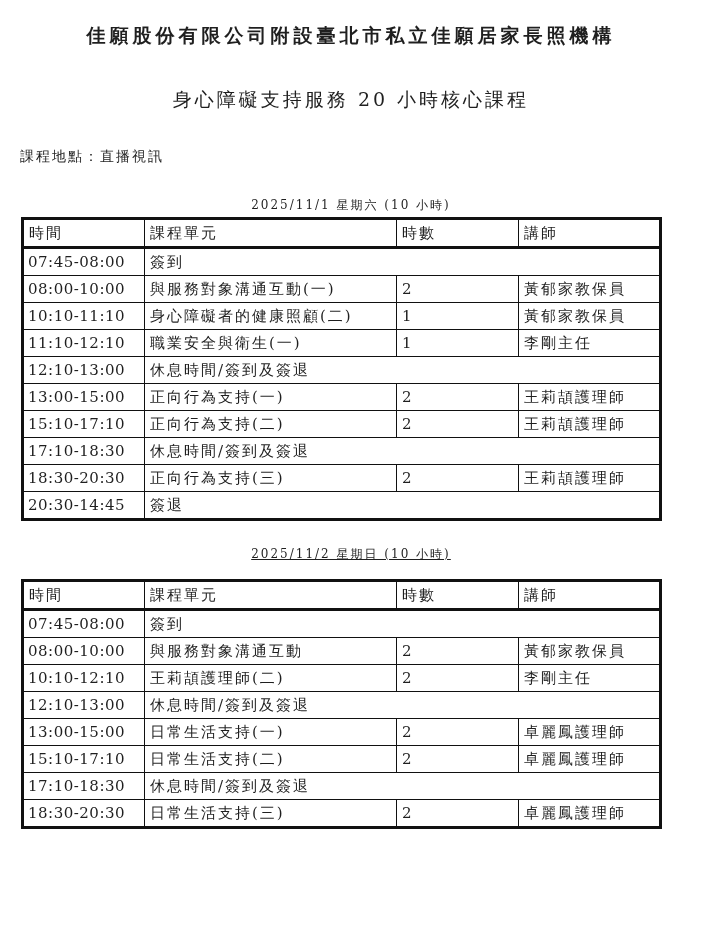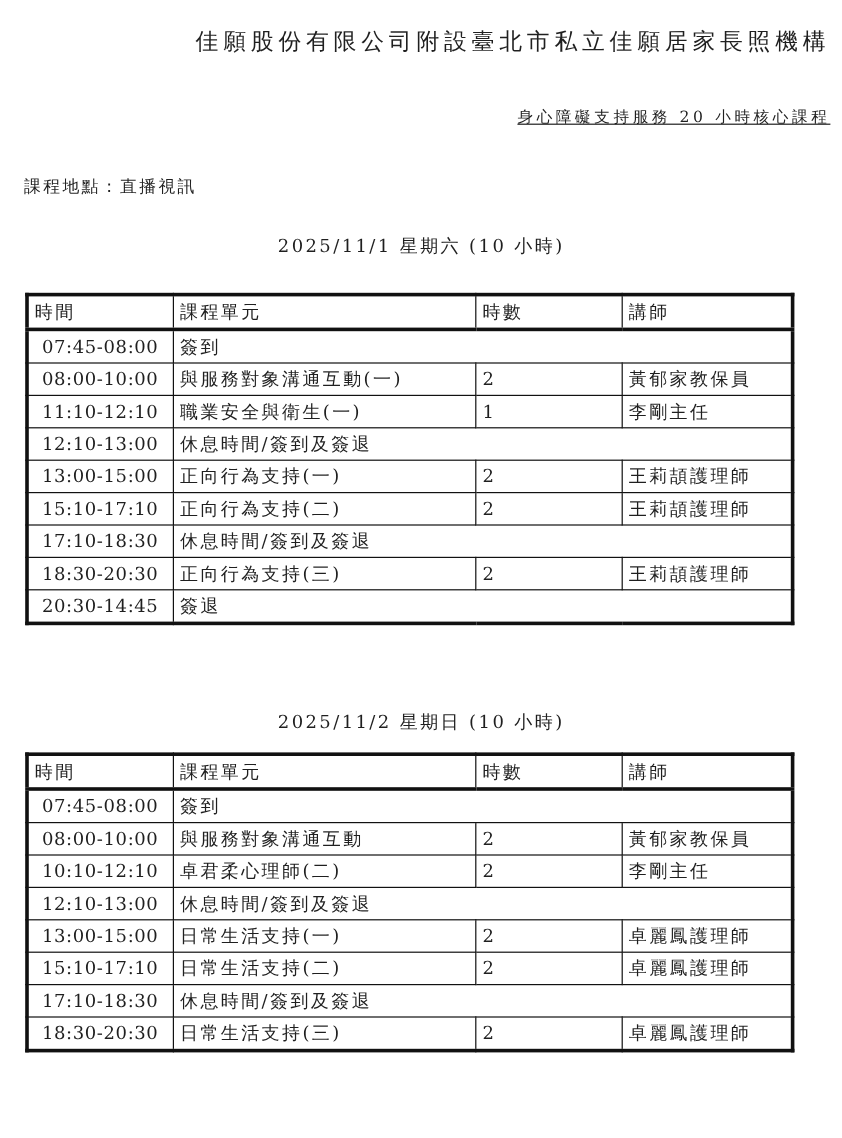--- a/index.html
+++ b/index.html
@@ -10,58 +10,58 @@
   body {
     width: 702px;
     height: 948px;
     overflow: hidden;
     color: #1f1f1f;
     font-family: "DejaVu Serif", "Liberation Serif", serif;
     -webkit-font-smoothing: antialiased;
   }
   .doc-title {
     margin: 22px 10px 0 10px;
-    text-align: right;
+    text-align: center;
     font-size: 19px;
     line-height: 26px;
     letter-spacing: 4px;
-    font-weight: normal;
+    font-weight: bold;
     white-space: nowrap;
   }
   .doc-subtitle {
     margin: 38px 10px 0 10px;
-    text-align: right;
-    font-size: 13px;
+    text-align: center;
+    font-size: 19px;
     line-height: 26px;
     letter-spacing: 3px;
     font-weight: normal;
     white-space: nowrap;
-    text-decoration: underline;
   }
   .location-line {
     margin: 34px 0 0 20px;
     font-size: 14px;
     line-height: 20px;
     letter-spacing: 2px;
   }
   .table-caption {
     margin-top: 28px;
     text-align: center;
-    font-size: 15px;
+    font-size: 12px;
     line-height: 22px;
     letter-spacing: 2px;
   }
   .table-caption.second {
-    margin-top: 70px;
+    margin-top: 22px;
+    text-decoration: underline;
   }
   table.schedule {
     border-collapse: collapse;
     table-layout: fixed;
     width: 638px;
-    margin: 28px 0 0 21px;
+    margin: 1px 0 0 21px;
     border: 3px solid #111;
   }
   table.schedule.second {
     margin-top: 14px;
   }
   col.c-time  { width: 122px; }
   col.c-unit  { width: 252px; }
   col.c-hours { width: 122px; }
   col.c-lect  { width: 142px; }
   table.schedule th,
@@ -76,21 +76,20 @@
     letter-spacing: 2px;
     white-space: nowrap;
     overflow: hidden;
   }
   table.schedule thead th {
     border-bottom: 3px solid #111;
   }
   table.schedule td.col-time {
     letter-spacing: 0.5px;
     padding-left: 4px;
-    text-align: center;
   }
   table.schedule td.col-hours {
     letter-spacing: 0;
   }
 </style>
 </head>
 <body>
 
 <div class="doc-title">佳願股份有限公司附設臺北市私立佳願居家長照機構</div>
 
@@ -120,20 +119,26 @@
         <td class="col-time">07:45-08:00</td>
         <td class="col-unit" colspan="3">簽到</td>
       </tr>
       <tr>
         <td class="col-time">08:00-10:00</td>
         <td class="col-unit">與服務對象溝通互動(一)</td>
         <td class="col-hours">2</td>
         <td class="col-lecturer">黃郁家教保員</td>
       </tr>
       <tr>
+        <td class="col-time">10:10-11:10</td>
+        <td class="col-unit">身心障礙者的健康照顧(二)</td>
+        <td class="col-hours">1</td>
+        <td class="col-lecturer">黃郁家教保員</td>
+      </tr>
+      <tr>
         <td class="col-time">11:10-12:10</td>
         <td class="col-unit">職業安全與衛生(一)</td>
         <td class="col-hours">1</td>
         <td class="col-lecturer">李剛主任</td>
       </tr>
       <tr>
         <td class="col-time">12:10-13:00</td>
         <td class="col-unit" colspan="3">休息時間/簽到及簽退</td>
       </tr>
       <tr>
@@ -188,21 +193,21 @@
         <td class="col-unit" colspan="3">簽到</td>
       </tr>
       <tr>
         <td class="col-time">08:00-10:00</td>
         <td class="col-unit">與服務對象溝通互動</td>
         <td class="col-hours">2</td>
         <td class="col-lecturer">黃郁家教保員</td>
       </tr>
       <tr>
         <td class="col-time">10:10-12:10</td>
-        <td class="col-unit">卓君柔心理師(二)</td>
+        <td class="col-unit">王莉頡護理師(二)</td>
         <td class="col-hours">2</td>
         <td class="col-lecturer">李剛主任</td>
       </tr>
       <tr>
         <td class="col-time">12:10-13:00</td>
         <td class="col-unit" colspan="3">休息時間/簽到及簽退</td>
       </tr>
       <tr>
         <td class="col-time">13:00-15:00</td>
         <td class="col-unit">日常生活支持(一)</td>

